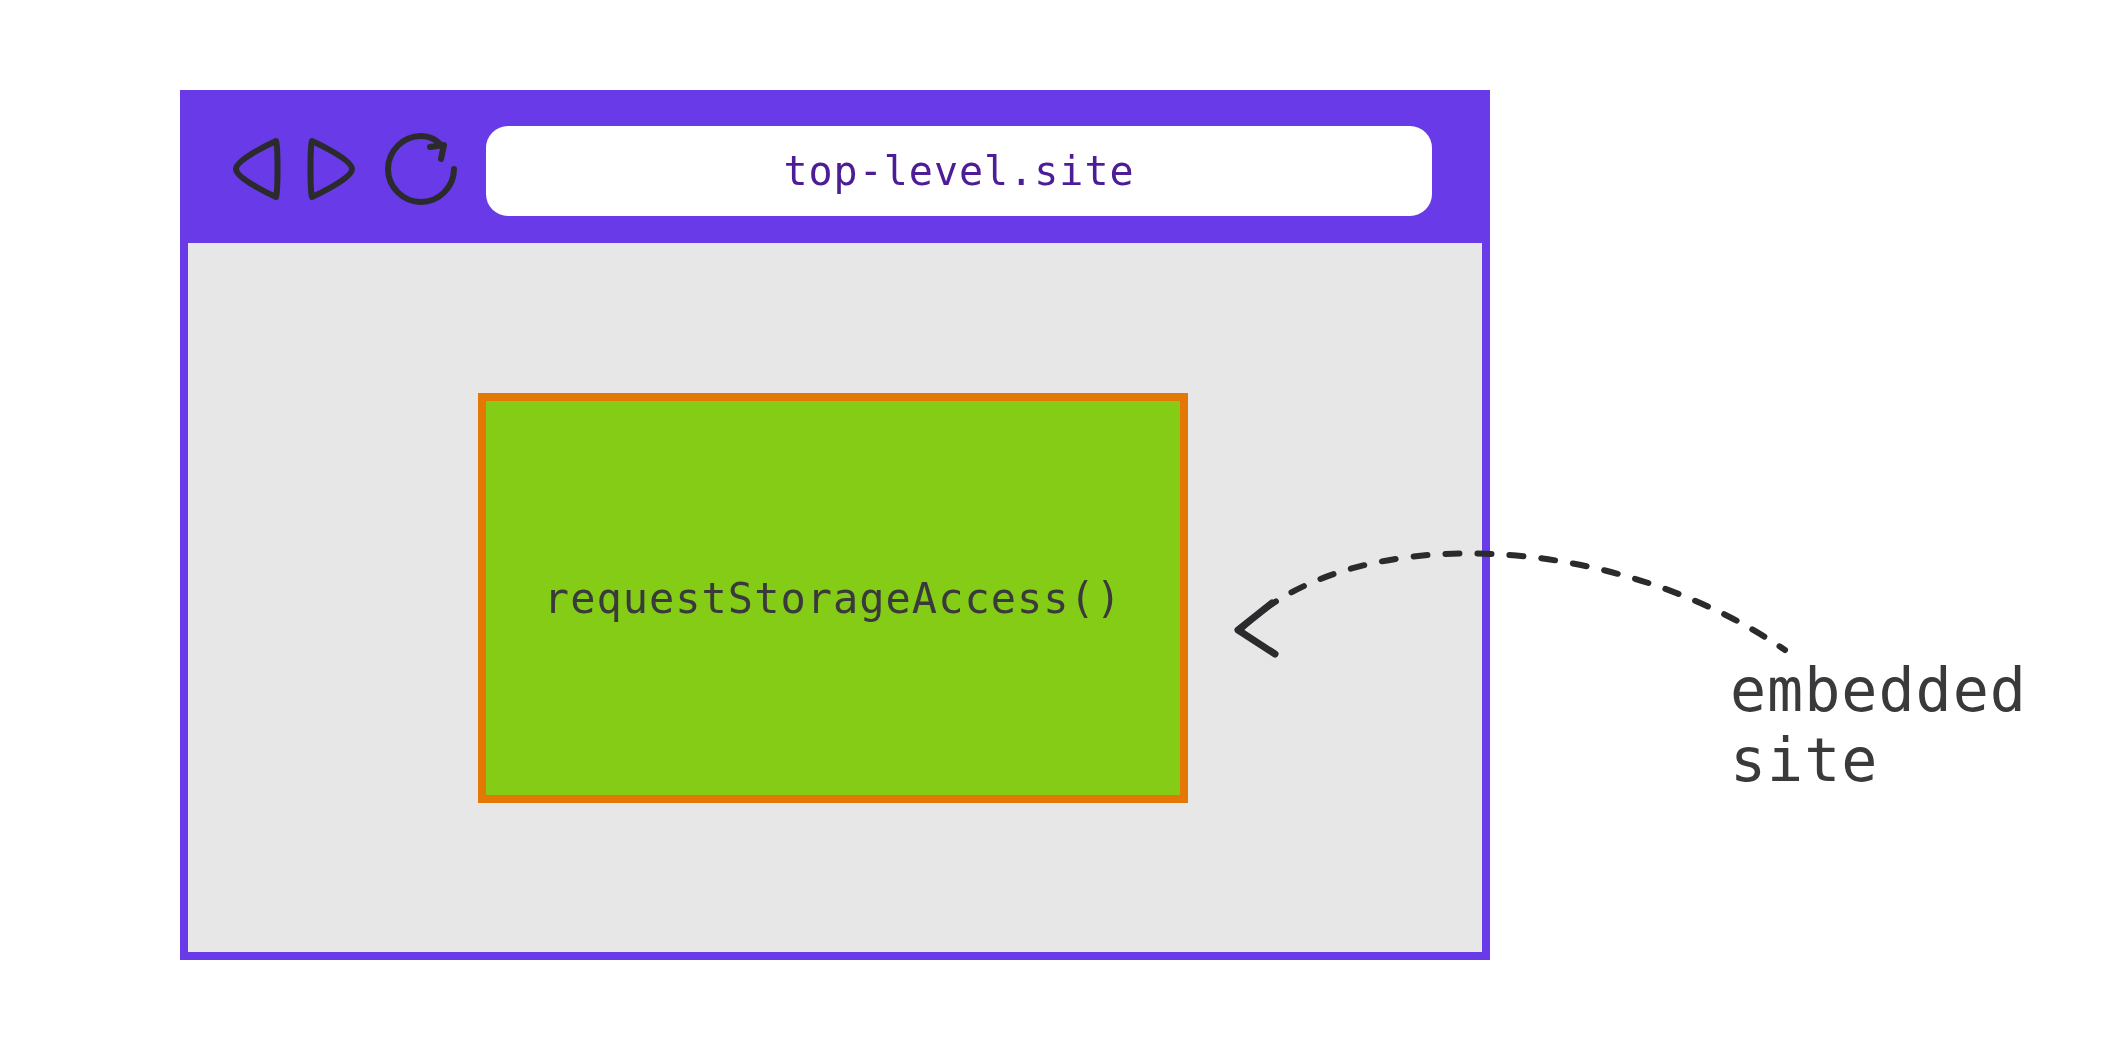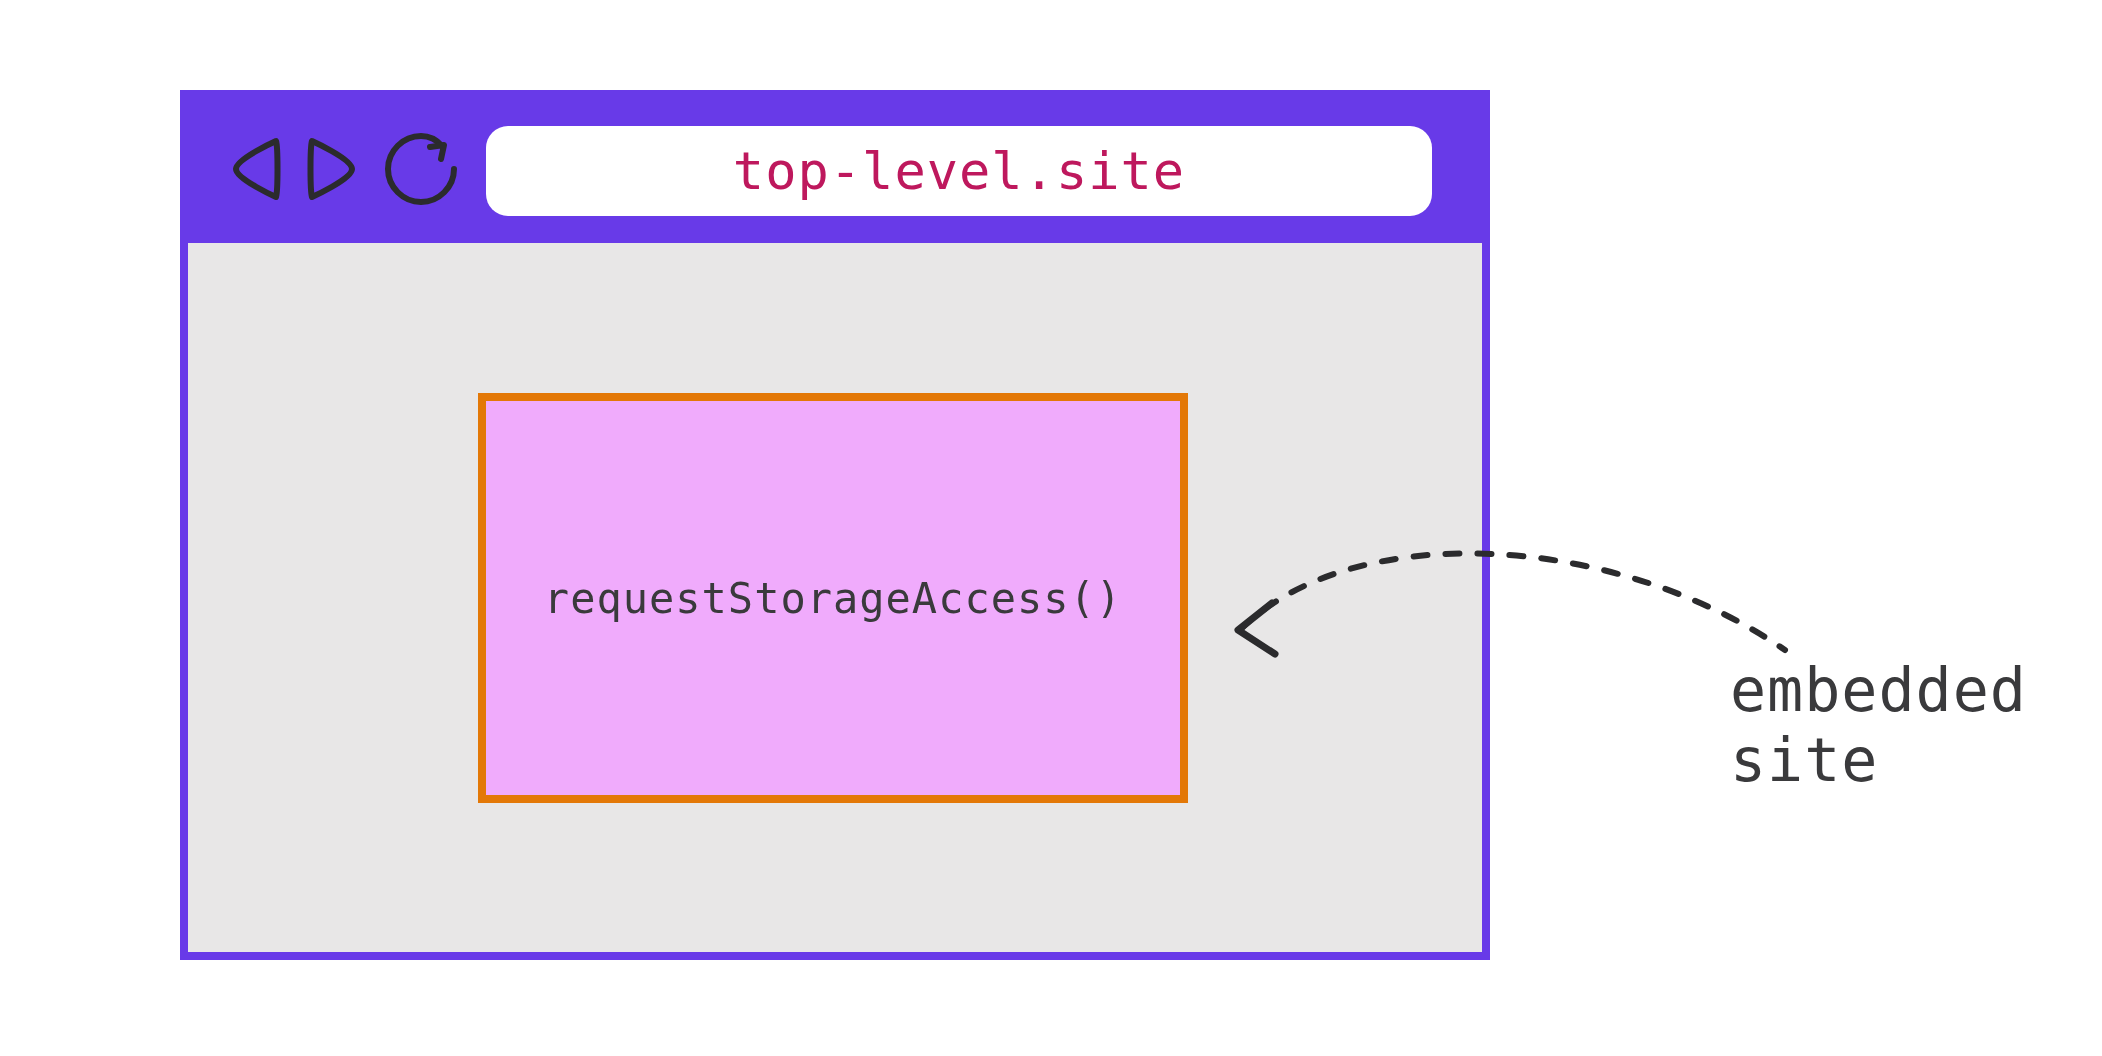--- a/index.html
+++ b/index.html
@@ -48,39 +48,39 @@
       height: 90px;
       background: #ffffff;
       border-radius: 22px;
       display: flex;
       align-items: center;
       justify-content: center;
       margin-right: 20px;
     }
 
     .url-text {
-      font-size: 52px;
-      color: #be185d;
+      font-size: 40px;
+      color: #4c1d95;
       font-weight: 500;
       letter-spacing: 1px;
     }
 
     .browser-content {
       position: relative;
       width: 100%;
       height: calc(100% - 145px);
     }
 
     .embedded-frame {
       position: absolute;
       left: 290px;
       top: 150px;
       width: 710px;
       height: 410px;
-      background: #f0abfc;
+      background: #84cc16;
       border: 8px solid #E37807;
       display: flex;
       align-items: center;
       justify-content: center;
     }
 
     .embedded-text {
       font-size: 42px;
       color: #3A3A3C;
       font-weight: 500;

